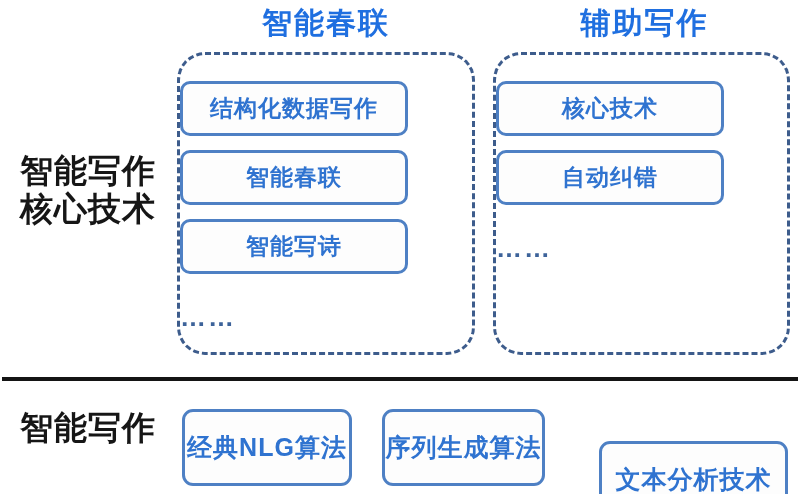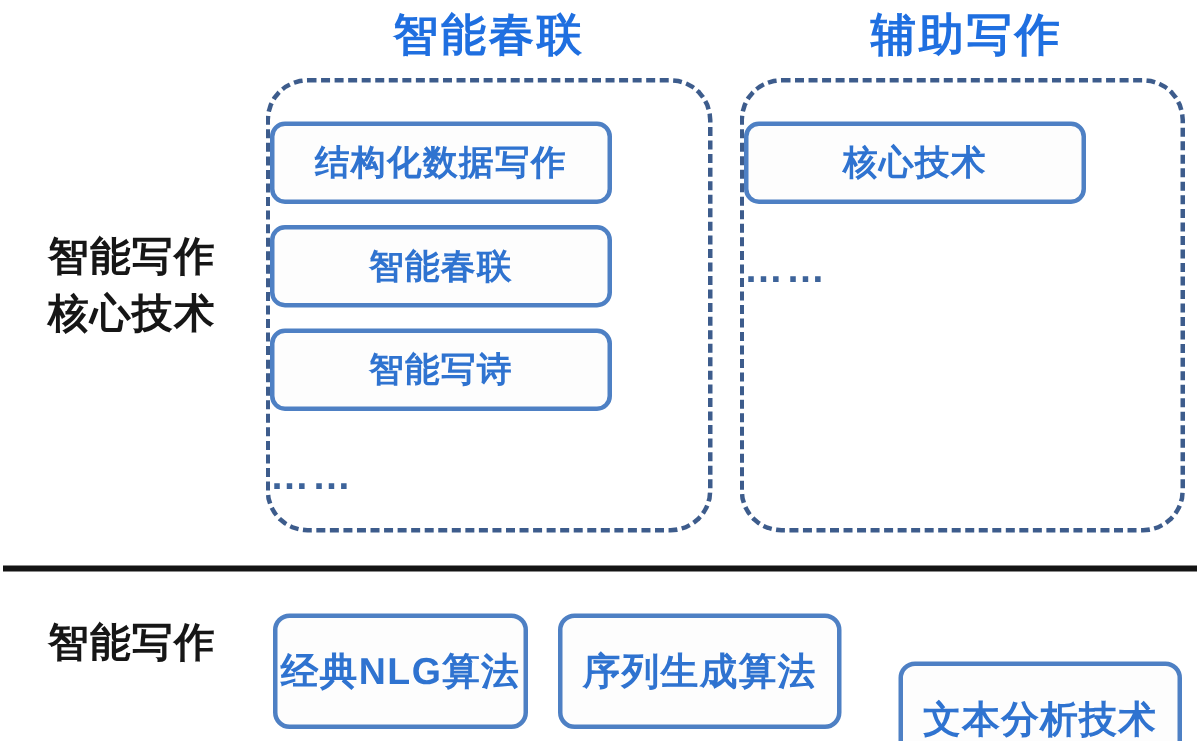--- a/index.html
+++ b/index.html
@@ -15,21 +15,21 @@
     background: #ffffff;
     overflow: hidden;
   }
   
   .side-label {
     position: absolute;
     left: 6px;
     width: 164px;
     text-align: center;
     font-weight: 700;
-    font-size: 27px;
+    font-size: 33px;
     line-height: 38px;
     color: #161616;
     letter-spacing: 1px;
   }
   .side-label.top { top: 152px; }
   .side-label.bottom { top: 408px; line-height: 40px; }
 
   
   .group-title {
     position: absolute;
@@ -106,21 +106,21 @@
     background: #fdfdfd;
     display: flex;
     align-items: center;
     justify-content: center;
     font-weight: 700;
     font-size: 25px;
     color: #2F73D0;
     letter-spacing: 1px;
   }
   .tech-box.one   { left: 182px; width: 170px; justify-content: center; }
-  .tech-box.two   { left: 372px; width: 189px; align-items: center; }
+  .tech-box.two   { left: 382px; width: 163px; align-items: center; }
   .tech-box.three { left: 599px; width: 189px; margin-top: 32px; }
 </style>
 </head>
 <body>
 
 <div class="canvas">
 
   <div class="side-label top">
     <div>智能写作</div>
     <div>核心技术</div>
@@ -139,20 +139,23 @@
     <div class="app-item">
       <span>智能写诗</span>
     </div>
     <div class="ellipsis">……</div>
   </div>
 
   <div class="dashed-box right">
     <div class="app-item">
       <span>核心技术</span>
     </div>
+    <div class="app-item">
+      <span>自动纠错</span>
+    </div>
     <div class="ellipsis">……</div>
   </div>
 
   <div class="divider"></div>
 
   <div class="side-label bottom">
     <div>智能写作</div>
   </div>
 
   <div class="tech-box one">

